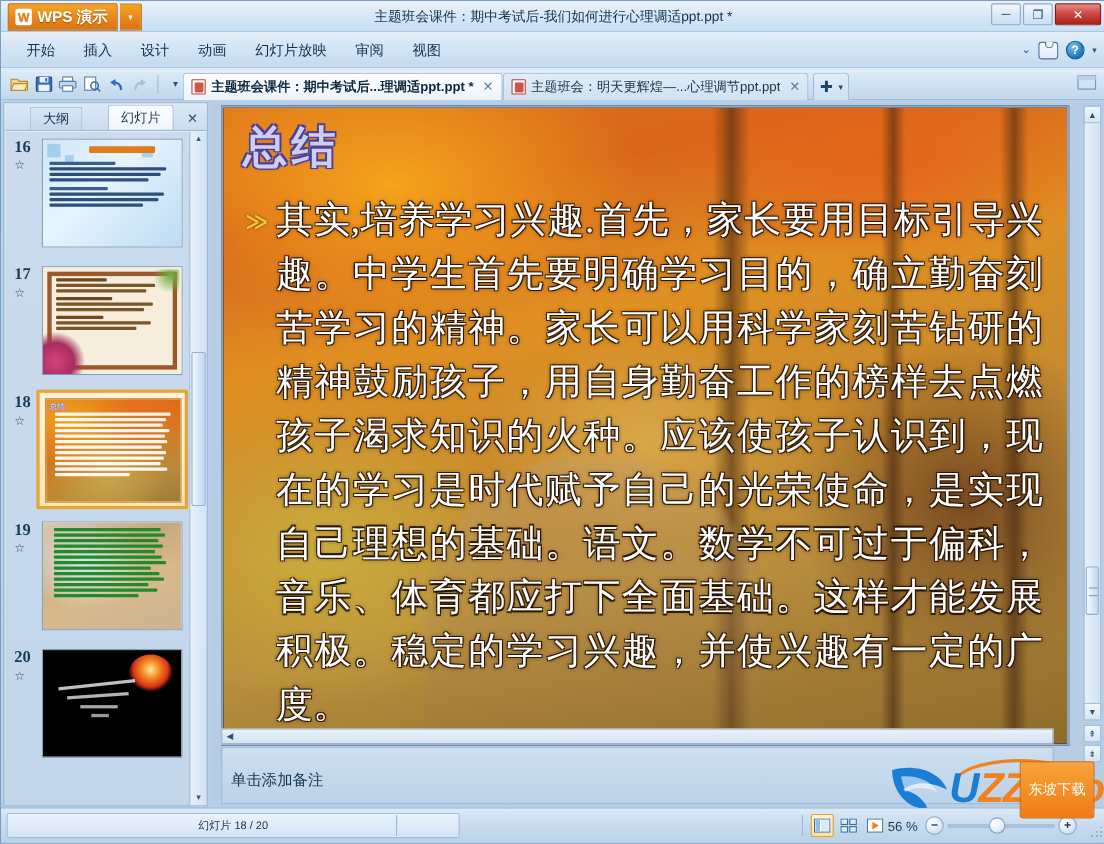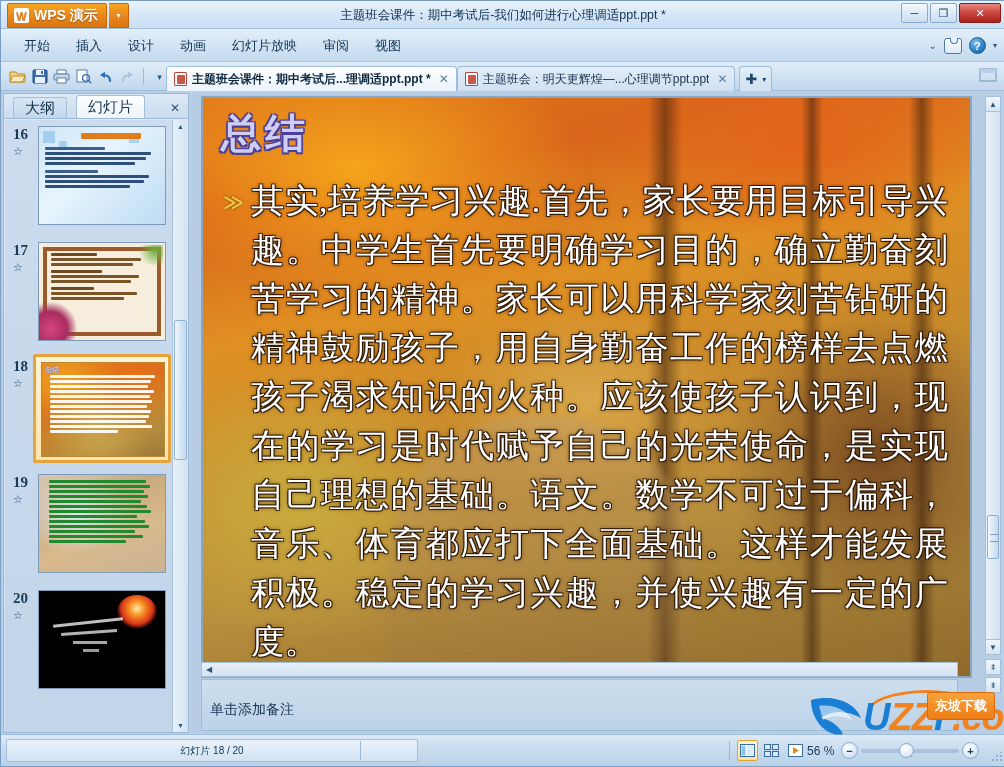--- a/index.html
+++ b/index.html
@@ -149,22 +149,22 @@
     background:linear-gradient(180deg,#dfeaf6 0%,#cfdff0 100%);
     border:1px solid #9bb9d6;
   }
   .lp-tabs{
     position:absolute; left:0; top:0; width:100%; height:25px;
     display:flex; align-items:flex-end;
     background:linear-gradient(180deg,#dce9f6 0%,#cbddef 100%);
     border-bottom:1px solid #9bb9d6;
   }
   .lp-tab{
-    height:21px; padding:0 11px; font-size:15px; color:#17374f;
-    display:flex; align-items:center; margin-left:9px;
+    height:21px; padding:0 11px; font-size:12px; color:#17374f;
+    display:flex; align-items:center; margin-left:23px;
     border:1px solid #a4bfd8; border-bottom:none; border-radius:3px 3px 0 0;
     background:linear-gradient(180deg,#d7e6f4 0%,#c3d7ec 100%);
   }
   .lp-tab.active{
     background:linear-gradient(180deg,#fdfeff 0%,#eef5fc 100%);
     font-weight:normal; height:23px;
   }
   .lp-close{ margin-left:auto; margin-right:8px; font-size:12px; color:#2e5475; padding-bottom:3px; }
   .thumbs{
     position:absolute; left:1px; top:26px; width:168px; height:612px;
@@ -393,23 +393,23 @@
     color:#1a7fd4;
   }
   .wm-text{
     position:absolute; left:62px; top:8px;
     font-size:38px; font-weight:bold; font-style:italic;
     font-family:"Liberation Sans",sans-serif; letter-spacing:-1px;
   }
   .wm-u{ color:#1a7fd4; } .wm-zz{ color:#f0831f; } .wm-f{ color:#1a7fd4; }
   .wm-dot{ color:#f0831f; }
   .wm-badge{
-    position:absolute; right:2px; top:4px; padding:4px 7px;
+    position:absolute; right:2px; top:4px; padding:16px 7px;
     background:linear-gradient(180deg,#f8a33a 0%,#ef7c15 100%);
-    color:#fff; font-size:13px; font-weight:bold; border-radius:3px;
+    color:#fff; font-size:13px; font-weight:normal; border-radius:3px;
     border:1px solid #d86a0c;
   }
   .wm-arc{
     position:absolute; left:66px; top:2px; width:120px; height:22px;
     border:3px solid #f0831f; border-bottom:none;
     border-radius:60px 60px 0 0 / 22px 22px 0 0;
   }
 </style>
 </head>
 <body>

